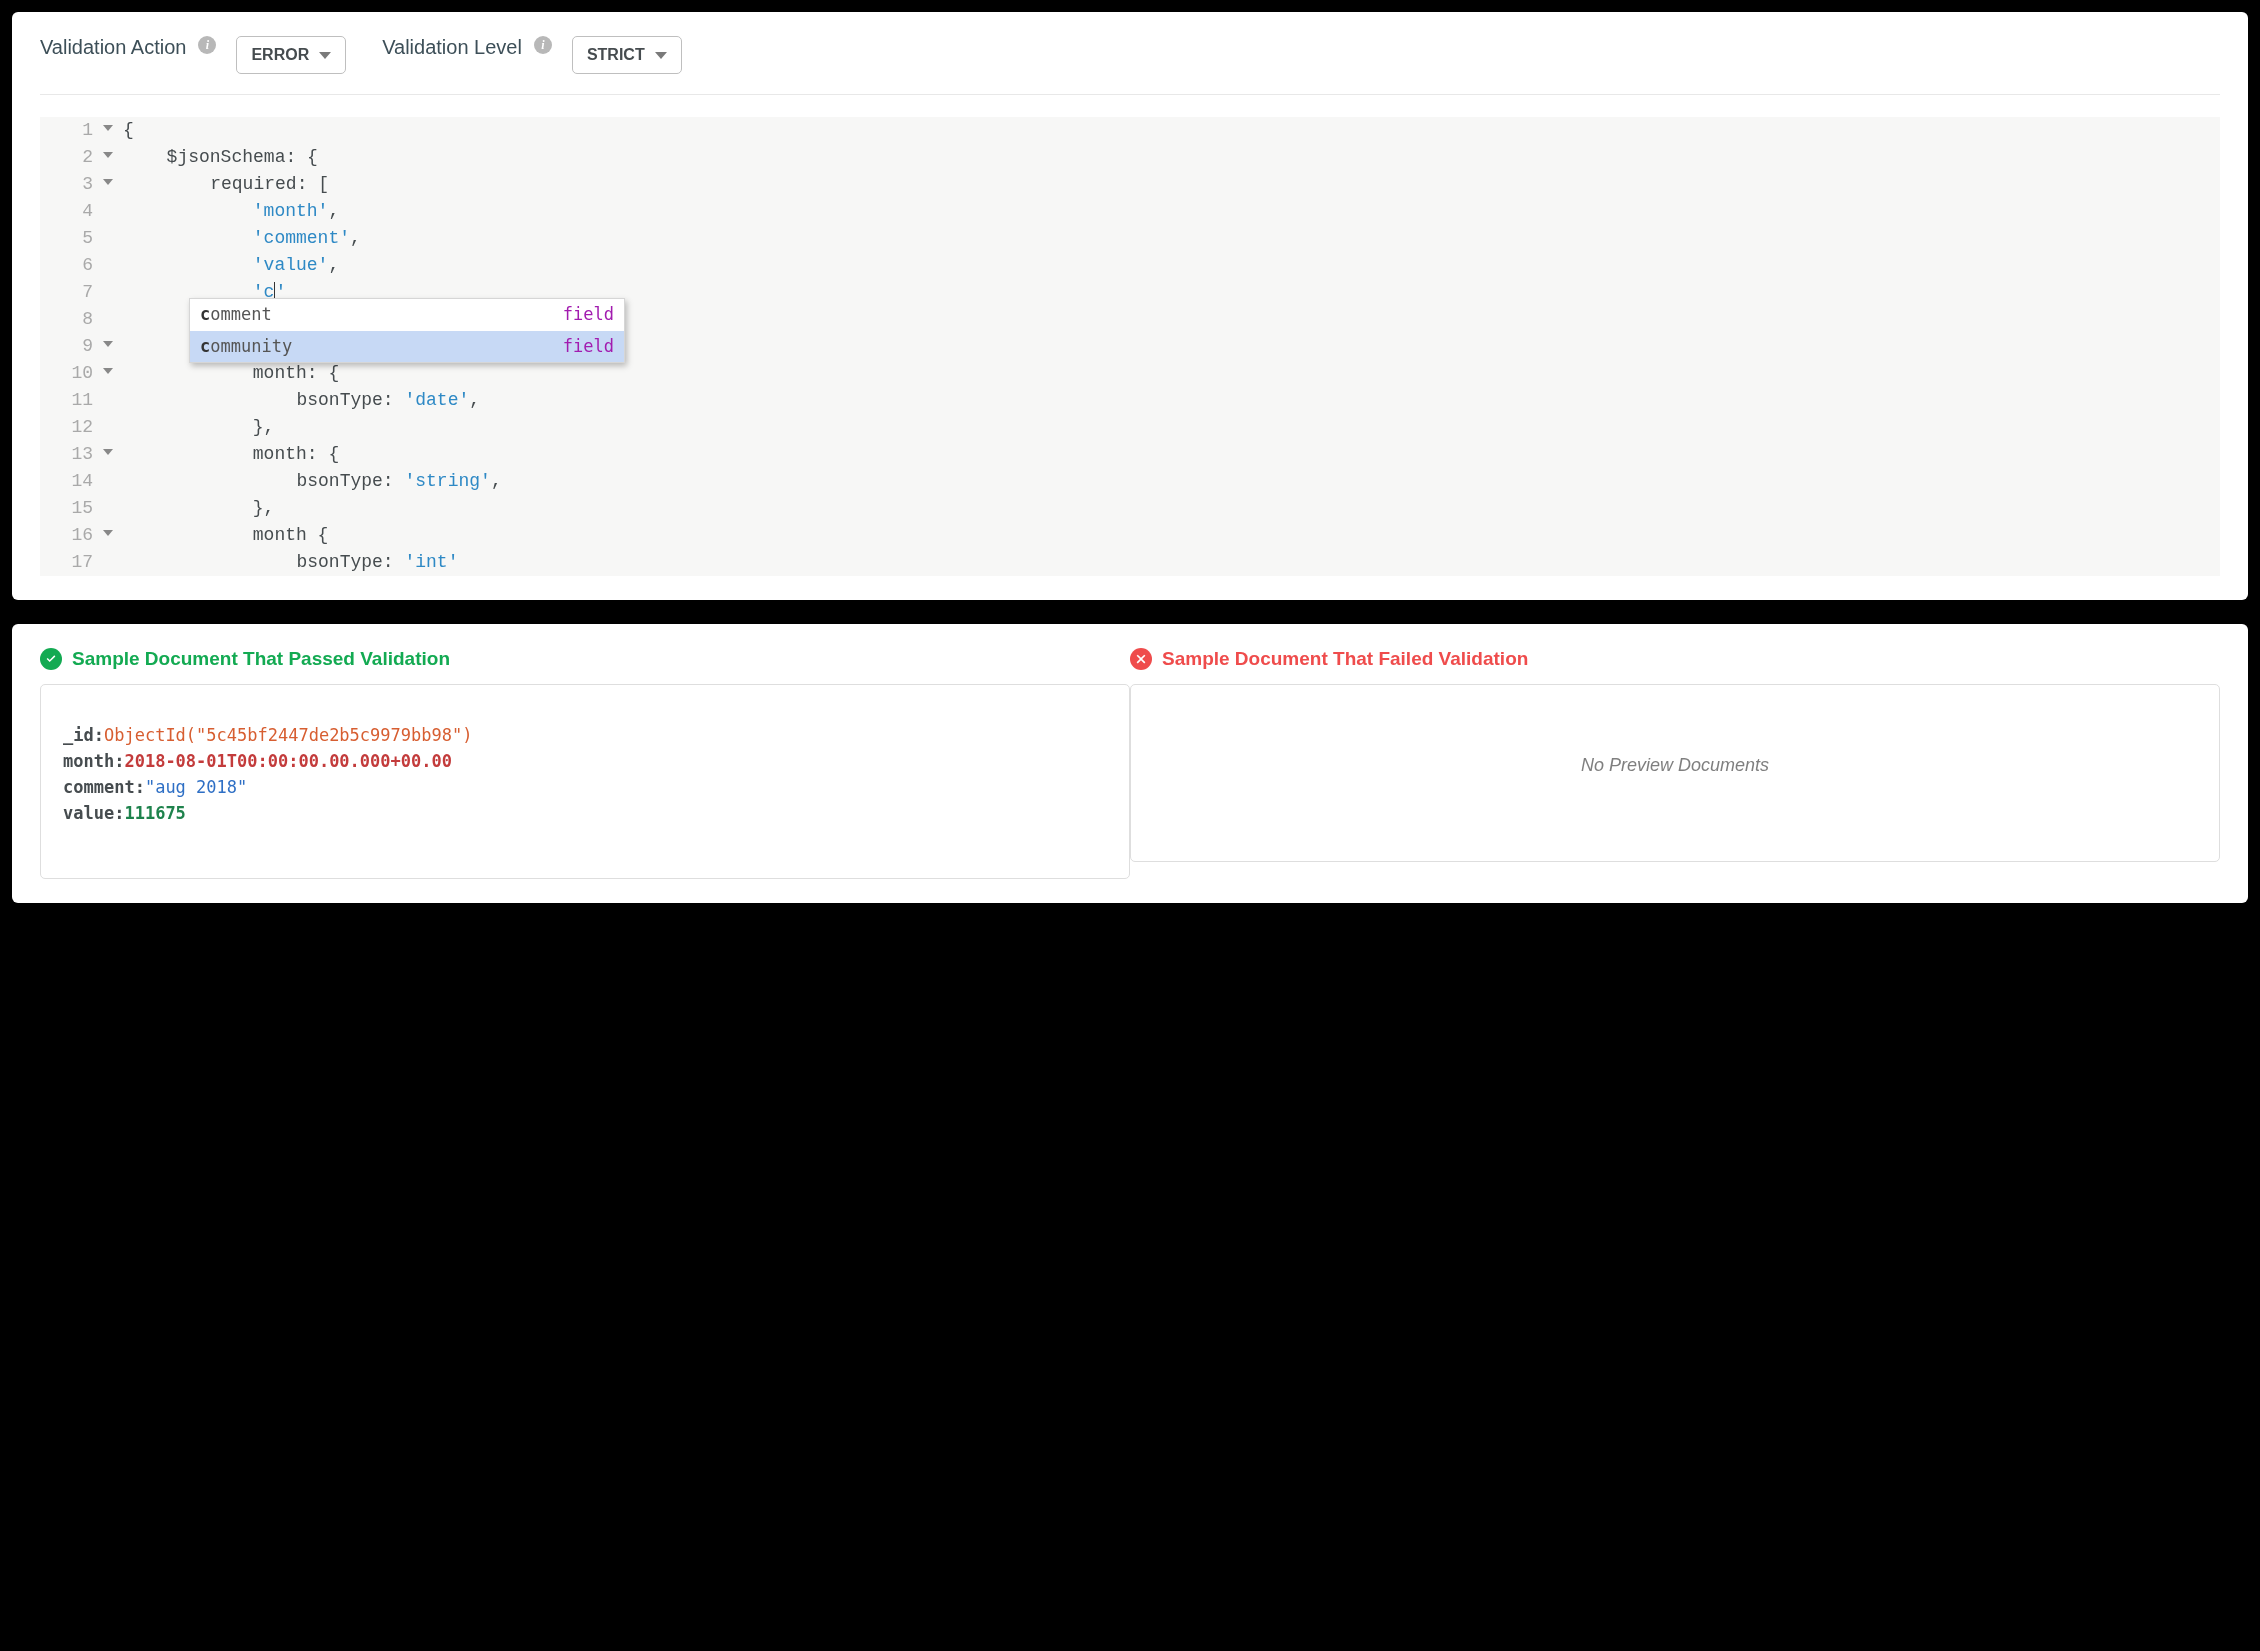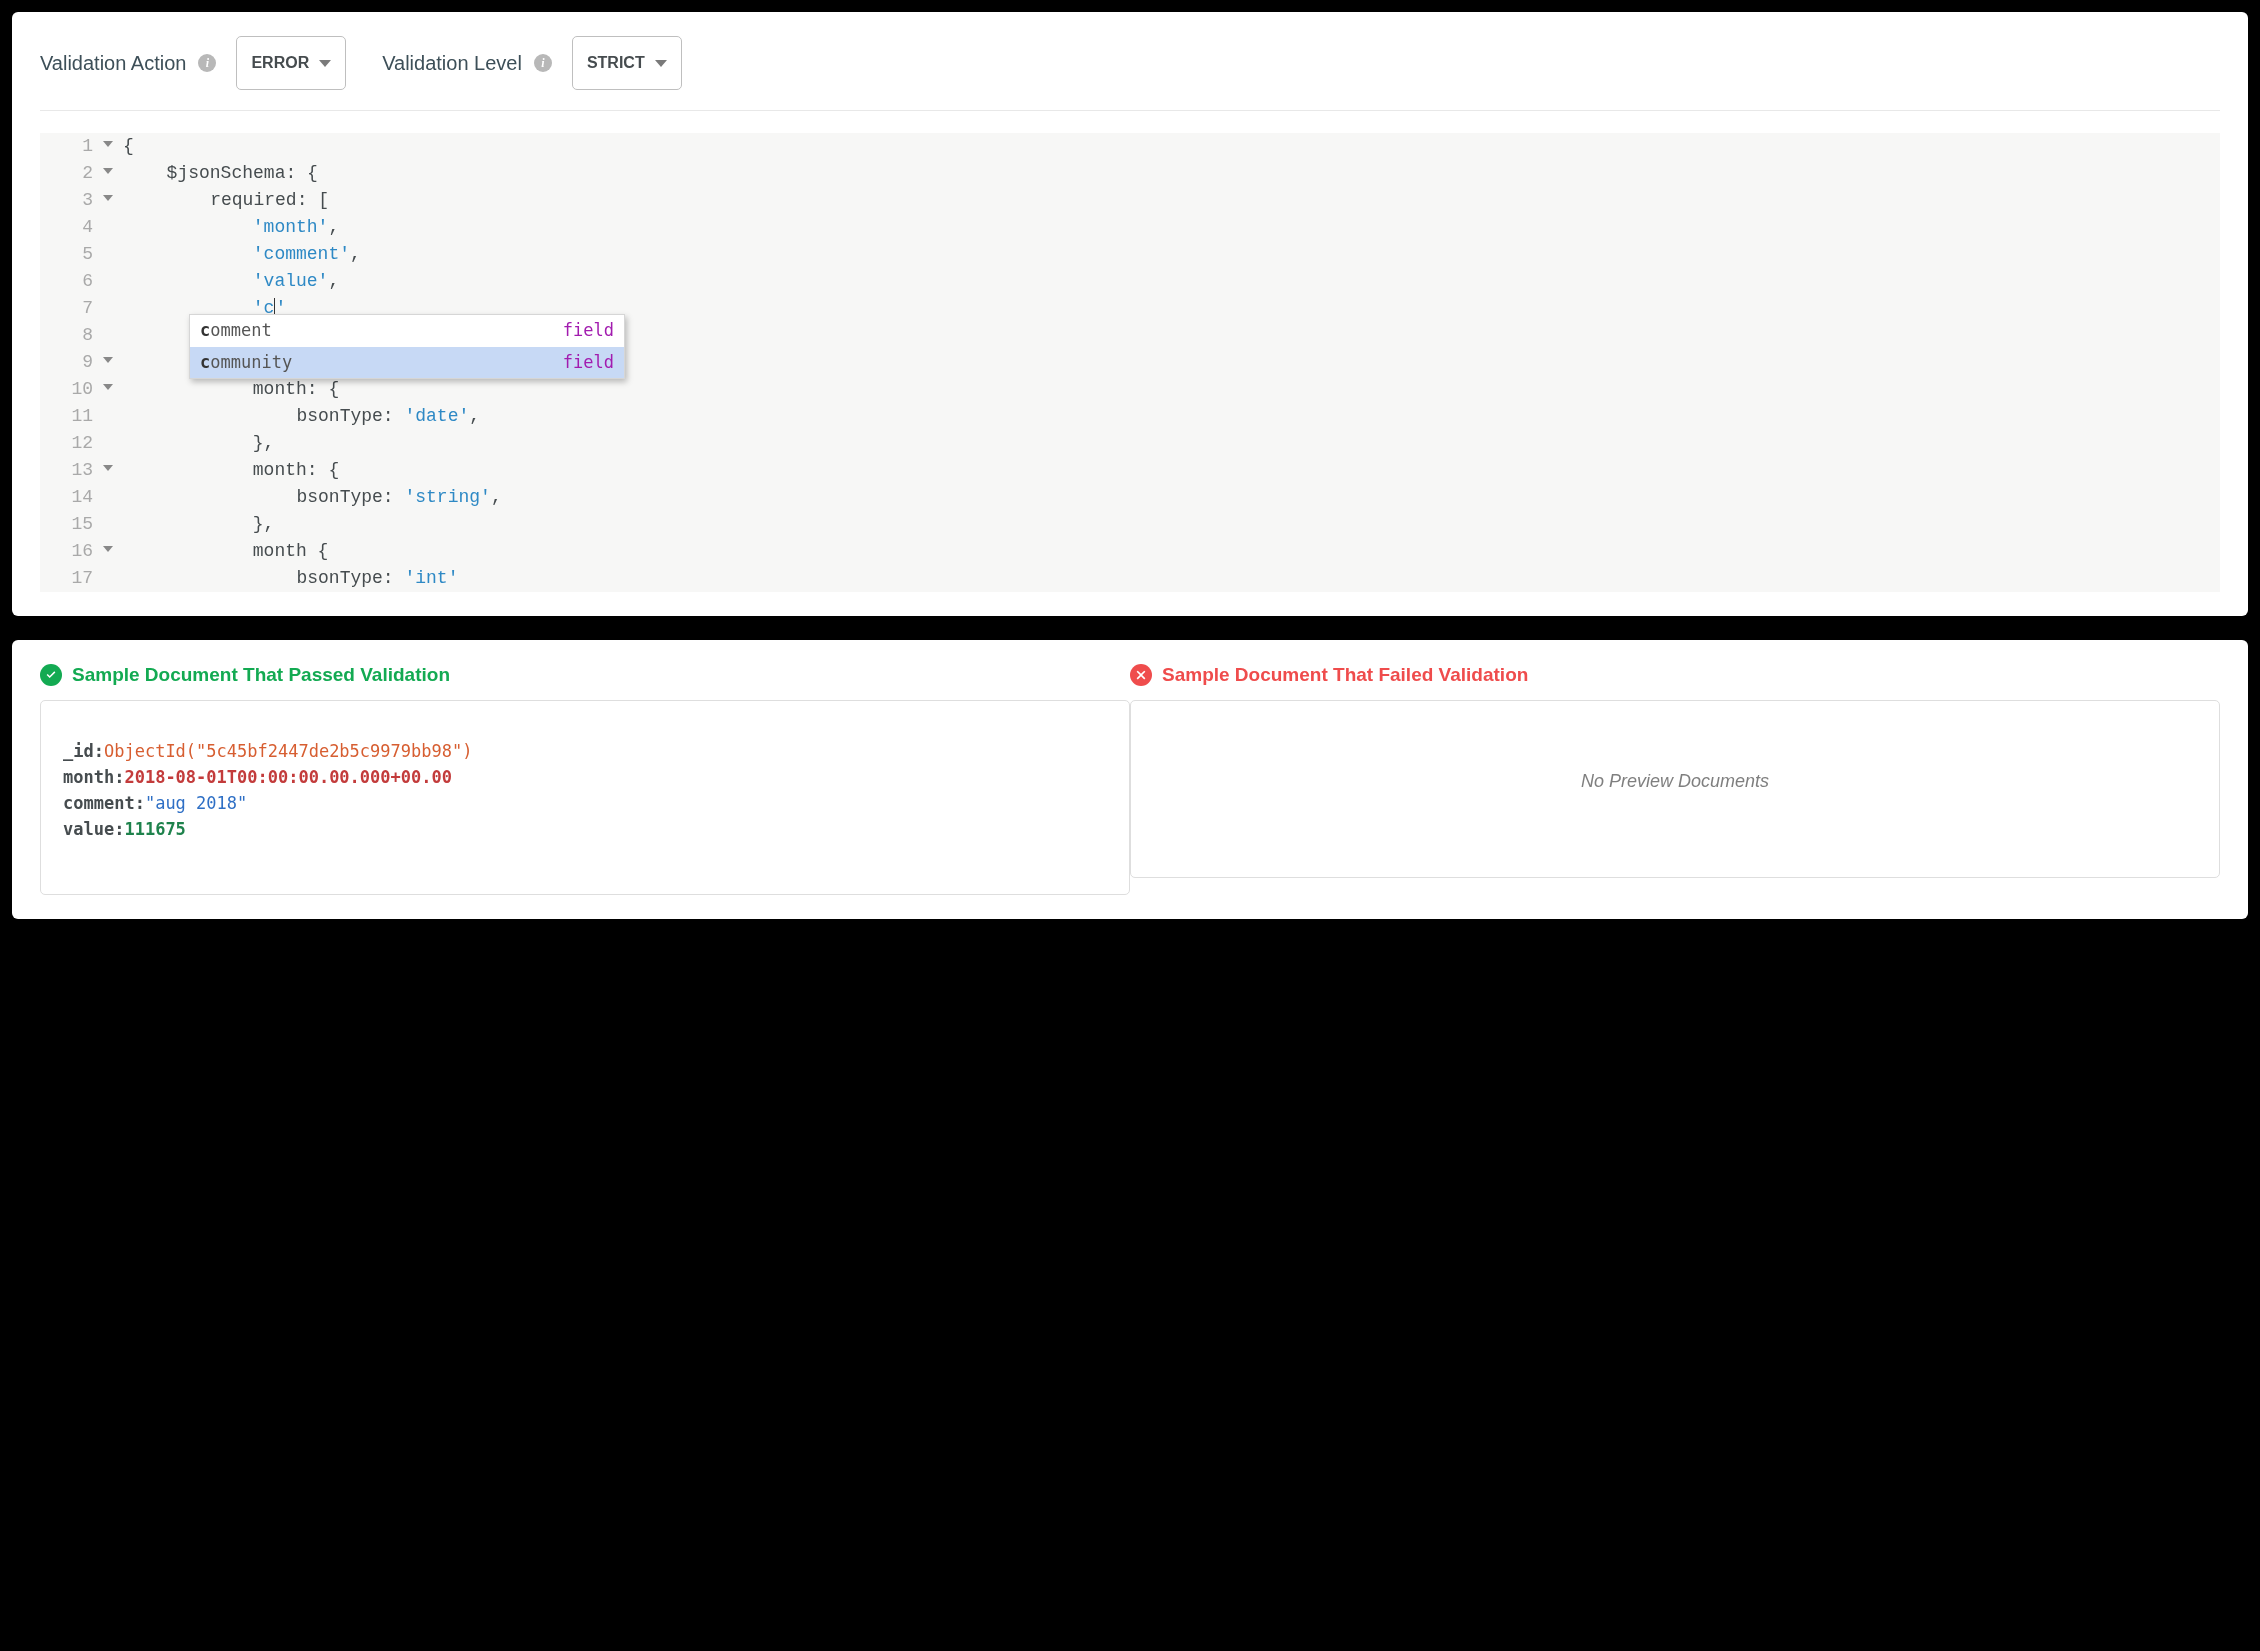--- a/index.html
+++ b/index.html
@@ -9,21 +9,21 @@
     padding: 12px;
   }
   .panel {
     background: #fff;
     border-radius: 6px;
     padding: 24px 28px;
     margin-bottom: 24px;
   }
   .header-row {
     display: flex;
-    align-items: center;
+    align-items: flex-start;
     gap: 12px;
     padding-bottom: 20px;
     border-bottom: 1px solid #e8e8e8;
     margin-bottom: 22px;
   }
   .header-label {
     font-size: 20px;
     color: #3d4f58;
     font-weight: 400;
   }
@@ -40,21 +40,21 @@
     font-style: italic;
     font-family: Georgia, serif;
     margin-right: 8px;
   }
   .dropdown {
     display: inline-flex;
     align-items: center;
     gap: 10px;
     border: 1px solid #bfbfbf;
     border-radius: 5px;
-    padding: 17px 14px;
+    padding: 9px 14px;
     font-size: 16px;
     font-weight: 700;
     color: #464c4f;
     background: #fff;
     cursor: pointer;
     margin-right: 24px;
   }
   .chevron-down {
     width: 0; height: 0;
     border-left: 6px solid transparent;

